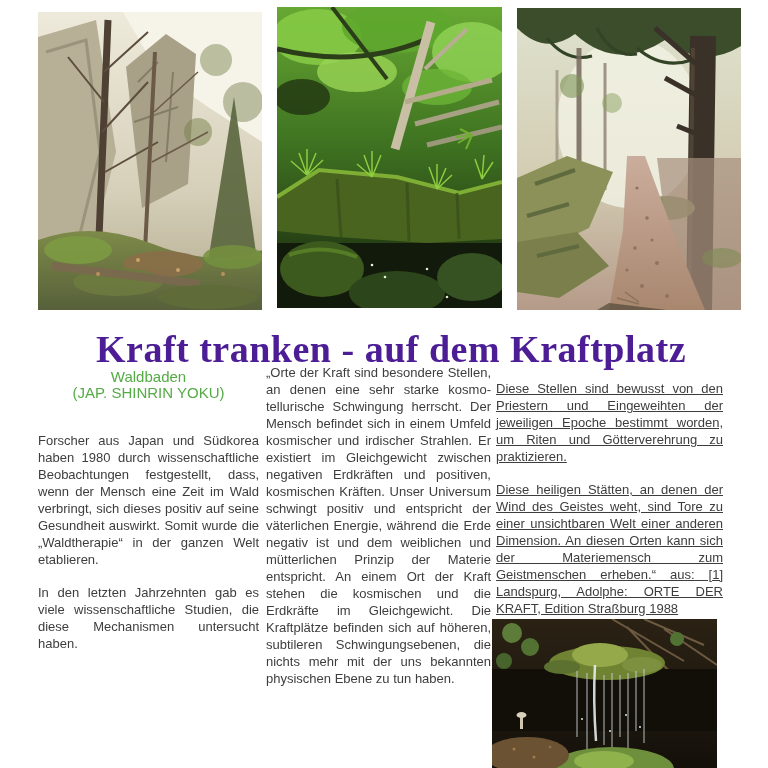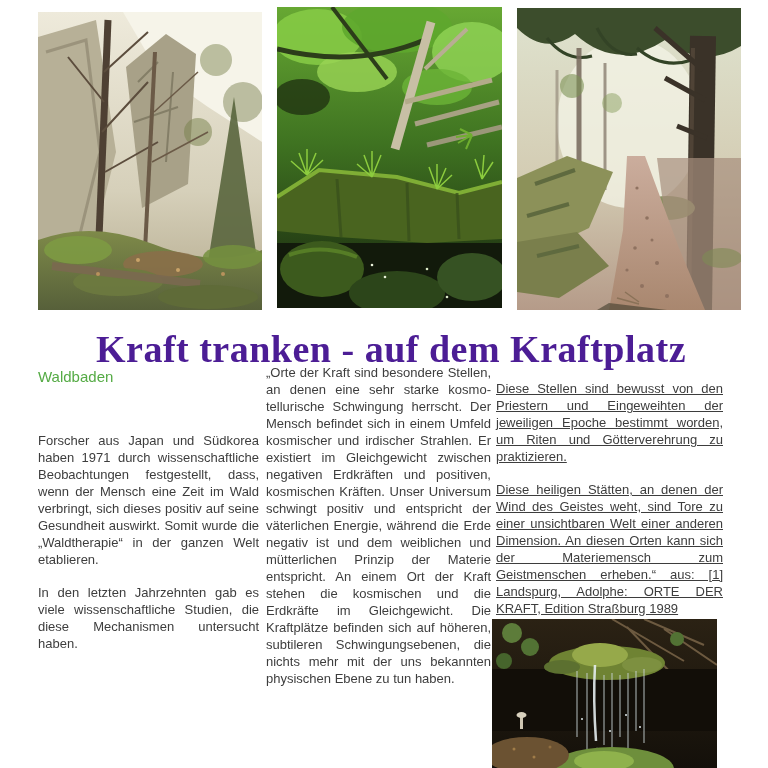--- a/index.html
+++ b/index.html
@@ -12,21 +12,21 @@
   .photo-1{left:38px;top:12px;width:224px;height:298px;}
   .photo-2{left:277px;top:7px;width:225px;height:301px;}
   .photo-3{left:517px;top:8px;width:224px;height:302px;}
   .photo-4{left:492px;top:619px;width:225px;height:149px;}
   .title{
     position:absolute;left:0;top:320px;width:768px;margin:7px;
     text-align:center;font-family:"Liberation Serif","DejaVu Serif",serif;
     font-weight:bold;font-size:38px;line-height:44px;color:#4c1d95;letter-spacing:.5px;
   }
   .subtitle{
-    position:absolute;left:38px;top:369px;width:221px;text-align:left;
+    position:absolute;left:38px;top:369px;width:221px;text-align:center;
     color:#55ab45;font-size:15px;line-height:15.5px;font-weight:400;
   }
   .col{
     position:absolute;font-size:13px;line-height:17px;color:#3d3d3d;
     text-align:justify;hyphens:auto;-webkit-hyphens:auto;
   }
   .col p{margin:0 0 16px 0;}
   .col-left{left:38px;top:432px;width:221px;}
   .col-middle{left:266px;top:364px;width:225px;}
   .col-right{left:496px;top:380px;width:227px;text-decoration:underline;}
@@ -166,34 +166,35 @@
       <path d="M92,295 L150,302 L80,302 Z" fill="#4a4433" opacity="0.65"></path>
       <path d="M100,290 l22,6 M108,284 l14,10" stroke="#8a7258" stroke-width="1.5"></path>
       <ellipse cx="205" cy="250" rx="20" ry="10" fill="#7f8a55" opacity="0.6"></ellipse>
     </svg>
   </div>
 
   <h1 class="title">Kraft tranken - auf dem Kraftplatz</h1>
 
   <div class="subtitle">
     <div>Waldbaden</div>
+    <div>(JAP. SHINRIN YOKU)</div>
   </div>
 
   <div class="col col-left">
-    <p>Forscher aus Japan und Südkorea haben 1971 durch wissenschaftliche Beobachtungen festgestellt, dass, wenn der Mensch eine Zeit im Wald verbringt, sich dieses positiv auf seine Gesundheit auswirkt. Somit wurde die „Waldtherapie“ in der ganzen Welt etablieren.</p>
+    <p>Forscher aus Japan und Südkorea haben 1980 durch wissenschaftliche Beobachtungen festgestellt, dass, wenn der Mensch eine Zeit im Wald verbringt, sich dieses positiv auf seine Gesundheit auswirkt. Somit wurde die „Waldtherapie“ in der ganzen Welt etablieren.</p>
     <p>In den letzten Jahrzehnten gab es viele wissenschaftliche Studien, die diese Mechanismen untersucht haben.</p>
   </div>
 
   <div class="col col-middle">
     <p>„Orte der Kraft sind besondere Stellen, an denen eine sehr starke kosmo-tellurische Schwingung herrscht. Der Mensch befindet sich in einem Umfeld kosmischer und irdischer Strahlen. Er existiert im Gleichgewicht zwischen negativen Erdkräften und positiven, kosmischen Kräften. Unser Universum schwingt positiv und entspricht der väterlichen Energie, während die Erde negativ ist und dem weiblichen und mütterlichen Prinzip der Materie entspricht. An einem Ort der Kraft stehen die kosmischen und die Erdkräfte im Gleichgewicht. Die Kraftplätze befinden sich auf höheren, subtileren Schwingungsebenen, die nichts mehr mit der uns bekannten physischen Ebene zu tun haben.</p>
   </div>
 
   <div class="col col-right">
     <p>Diese Stellen sind bewusst von den Priestern und Eingeweihten der jeweiligen Epoche bestimmt worden, um Riten und Götterverehrung zu praktizieren.</p>
-    <p>Diese heiligen Stätten, an denen der Wind des Geistes weht, sind Tore zu einer unsichtbaren Welt einer anderen Dimension. An diesen Orten kann sich der Materiemensch zum Geistmenschen erheben.“ aus: [1] Landspurg, Adolphe: ORTE DER KRAFT, Edition Straßburg 1989</p>
+    <p>Diese heiligen Stätten, an denen der Wind des Geistes weht, sind Tore zu einer unsichtbaren Welt einer anderen Dimension. An diesen Orten kann sich der Materiemensch zum Geistmenschen erheben.“ aus: [1] Landspurg, Adolphe: ORTE DER KRAFT, Edition Straßburg 1988</p>
   </div>
 
   <div class="photo photo-4" aria-label="Small spring with water dripping over dark mossy stones and ivy">
     <svg width="225" height="149" viewBox="0 0 225 149">
       <defs>
         <linearGradient id="p4bg" x1="0" y1="0" x2="0" y2="1">
           <stop offset="0" stop-color="#2b2214"></stop>
             <stop offset="1" stop-color="#14100a"></stop>
         </linearGradient>
       </defs>

